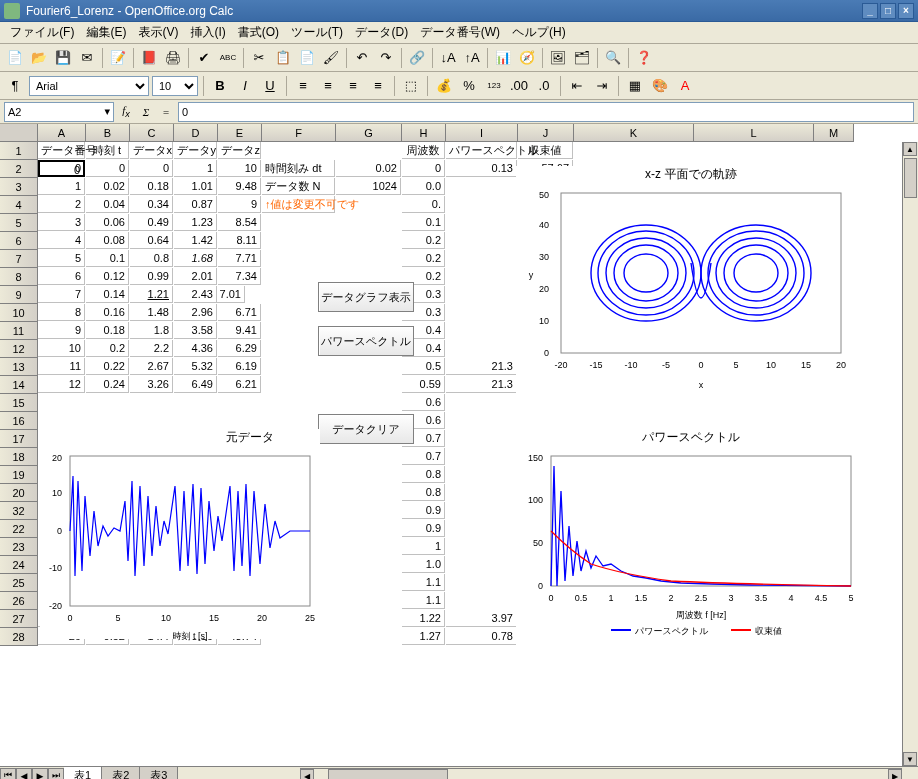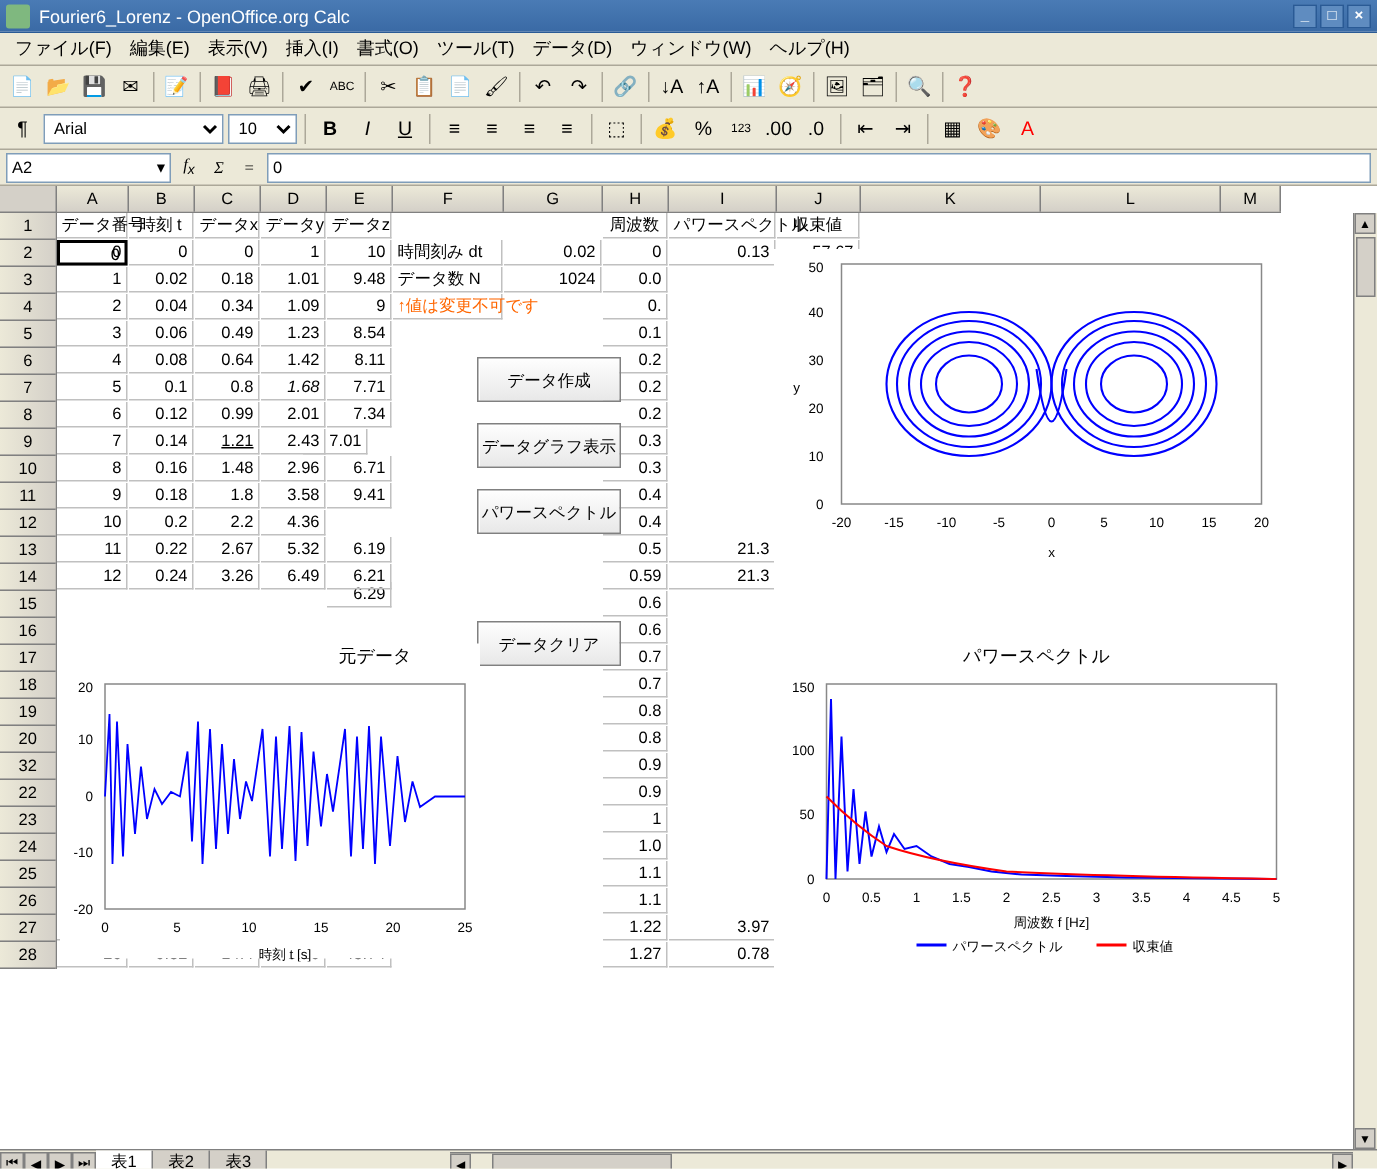--- a/index.html
+++ b/index.html
@@ -72,21 +72,21 @@
 </div>
 
 <div class="menubar">
   <span>ファイル(F)</span>
   <span>編集(E)</span>
   <span>表示(V)</span>
   <span>挿入(I)</span>
   <span>書式(O)</span>
   <span>ツール(T)</span>
   <span>データ(D)</span>
-  <span>ウィンドウ(W)</span>
+  <span>データ番号(W)</span>
   <span>ヘルプ(H)</span>
 </div>
 
 <div class="toolbar">
   <div class="tbtn">📄</div>
   <div class="tbtn">📂</div>
   <div class="tbtn">💾</div>
   <div class="tbtn">✉</div>
   <div class="sep"></div>
   <div class="tbtn">📝</div>
@@ -610,21 +610,21 @@
       <div class="cell" style="left: 48px; top: 36px; width: 43px;">0.02</div>
       <div class="cell" style="left: 92px; top: 36px; width: 43px;">0.18</div>
       <div class="cell" style="left: 136px; top: 36px; width: 43px;">1.01</div>
       <div class="cell" style="left: 180px; top: 36px; width: 43px;">9.48</div>
       <div class="cell" style="left: 364px; top: 36px; width: 43px;">0.0</div>
       <div class="cell label" style="left: 224px; top: 36px; width: 73px;">データ数 N</div>
       <div class="cell" style="left: 298px; top: 36px; width: 65px;">1024</div>
       <div class="cell" style="left: 0px; top: 54px; width: 47px;">2</div>
       <div class="cell" style="left: 48px; top: 54px; width: 43px;">0.04</div>
       <div class="cell" style="left: 92px; top: 54px; width: 43px;">0.34</div>
-      <div class="cell" style="left: 136px; top: 54px; width: 43px;">1.09</div>
+      <div class="cell" style="left: 136px; top: 54px; width: 43px;">0.87</div>
       <div class="cell" style="left: 180px; top: 54px; width: 43px;">9</div>
       <div class="cell" style="left: 364px; top: 54px; width: 43px;">0.</div>
       <div class="cell orange" style="left: 224px; top: 54px; width: 73px;">↑値は変更不可です</div>
       <div class="cell" style="left: 0px; top: 72px; width: 47px;">3</div>
       <div class="cell" style="left: 48px; top: 72px; width: 43px;">0.06</div>
       <div class="cell" style="left: 92px; top: 72px; width: 43px;">0.49</div>
       <div class="cell" style="left: 136px; top: 72px; width: 43px;">1.23</div>
       <div class="cell" style="left: 180px; top: 72px; width: 43px;">8.54</div>
       <div class="cell" style="left: 364px; top: 72px; width: 43px;">0.1</div>
       <div class="cell" style="left: 0px; top: 90px; width: 47px;">4</div>
@@ -660,21 +660,21 @@
       <div class="cell" style="left: 0px; top: 180px; width: 47px;">9</div>
       <div class="cell" style="left: 48px; top: 180px; width: 43px;">0.18</div>
       <div class="cell" style="left: 92px; top: 180px; width: 43px;">1.8</div>
       <div class="cell" style="left: 136px; top: 180px; width: 43px;">3.58</div>
       <div class="cell" style="left: 180px; top: 180px; width: 43px;">9.41</div>
       <div class="cell" style="left: 364px; top: 180px; width: 43px;">0.4</div>
       <div class="cell" style="left: 0px; top: 198px; width: 47px;">10</div>
       <div class="cell" style="left: 48px; top: 198px; width: 43px;">0.2</div>
       <div class="cell" style="left: 92px; top: 198px; width: 43px;">2.2</div>
       <div class="cell" style="left: 136px; top: 198px; width: 43px;">4.36</div>
-      <div class="cell" style="left: 180px; top: 198px; width: 43px; margin-top: 48px;">6.29</div>
+      <div class="cell" style="left: 180px; top: 198px; width: 43px;">6.29</div>
       <div class="cell" style="left: 364px; top: 198px; width: 43px;">0.4</div>
       <div class="cell" style="left: 0px; top: 216px; width: 47px;">11</div>
       <div class="cell" style="left: 48px; top: 216px; width: 43px;">0.22</div>
       <div class="cell" style="left: 92px; top: 216px; width: 43px;">2.67</div>
       <div class="cell" style="left: 136px; top: 216px; width: 43px;">5.32</div>
       <div class="cell" style="left: 180px; top: 216px; width: 43px;">6.19</div>
       <div class="cell" style="left: 364px; top: 216px; width: 43px;">0.5</div>
       <div class="cell" style="left: 408px; top: 216px; width: 71px;">21.3</div>
       <div class="cell" style="left: 480px; top: 216px; width: 55px;">19.11</div>
       <div class="cell" style="left: 0px; top: 234px; width: 47px;">12</div>
@@ -709,26 +709,26 @@
       <div class="cell" style="left: 136px; top: 486px; width: 43px;">3.16</div>
       <div class="cell" style="left: 180px; top: 486px; width: 43px;">43.74</div>
       <div class="cell" style="left: 364px; top: 486px; width: 43px;">1.27</div>
       <div class="cell" style="left: 408px; top: 486px; width: 71px;">0.78</div>
       <div class="cell" style="left: 480px; top: 486px; width: 55px;">8.67</div>
       <div class="cell" style="left: 408px; top: 234px; width: 71px;">21.3</div>
       <div class="cell" style="left: 480px; top: 234px; width: 55px;">19.11</div>
       <div class="cell sel" style="left: 0px; top: 18px; width: 47px; height: 17px;">0</div>
     </div>
 
-  <div class="uibtn" style="left:318px; top:114px">データ作成</div>
   <div class="uibtn" style="left:318px; top:158px">データグラフ表示</div>
   <div class="uibtn" style="left:318px; top:202px">パワースペクトル</div>
   <div class="uibtn" style="left:318px; top:290px">データクリア</div>
 
   <div class="chart" style="left:516px; top:42px; width:350px; height:230px">
+    <div class="chart-title">x-z 平面での軌跡</div>
     <svg width="350" height="210" viewBox="0 0 350 210">
       <g transform="translate(45,10)">
         <rect x="0" y="0" width="280" height="160" fill="none" stroke="#888"></rect>
 
         <g stroke="#0000ff" fill="none" stroke-width="1.4">
           <ellipse cx="85" cy="80" rx="55" ry="48"></ellipse>
           <ellipse cx="85" cy="80" rx="48" ry="42"></ellipse>
           <ellipse cx="85" cy="80" rx="40" ry="35"></ellipse>
           <ellipse cx="85" cy="80" rx="32" ry="28"></ellipse>
           <ellipse cx="85" cy="80" rx="22" ry="19"></ellipse>

